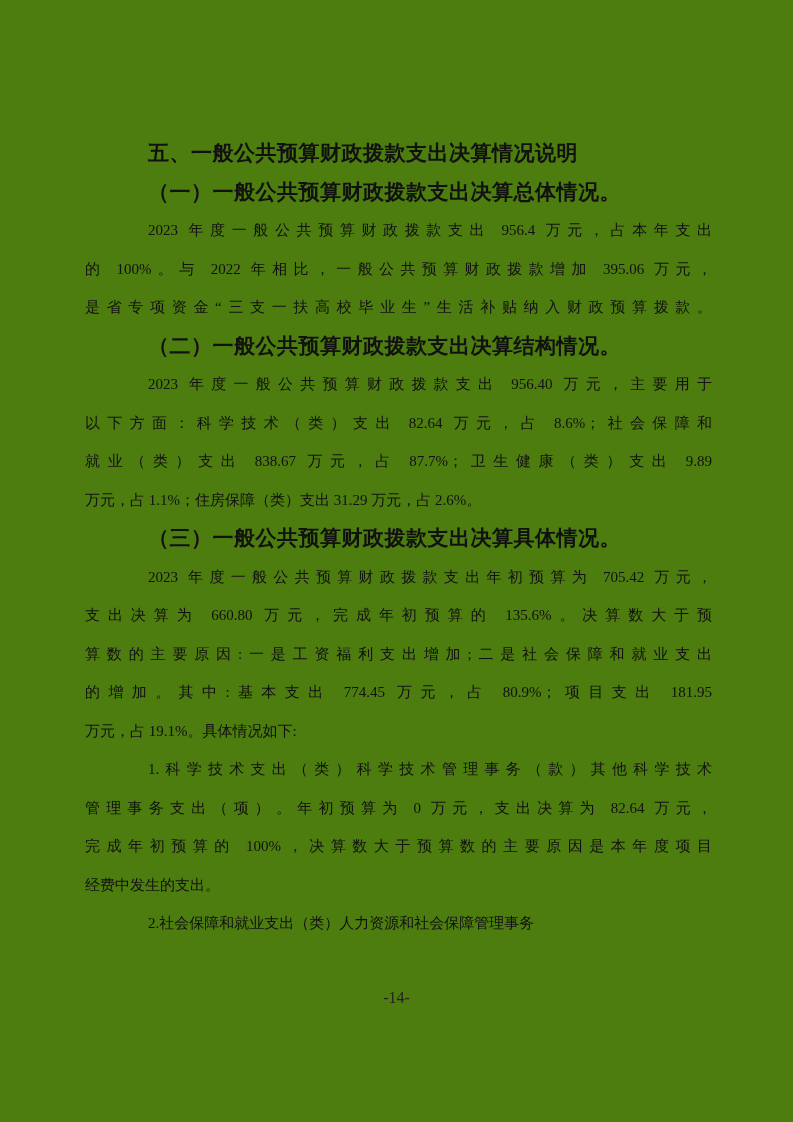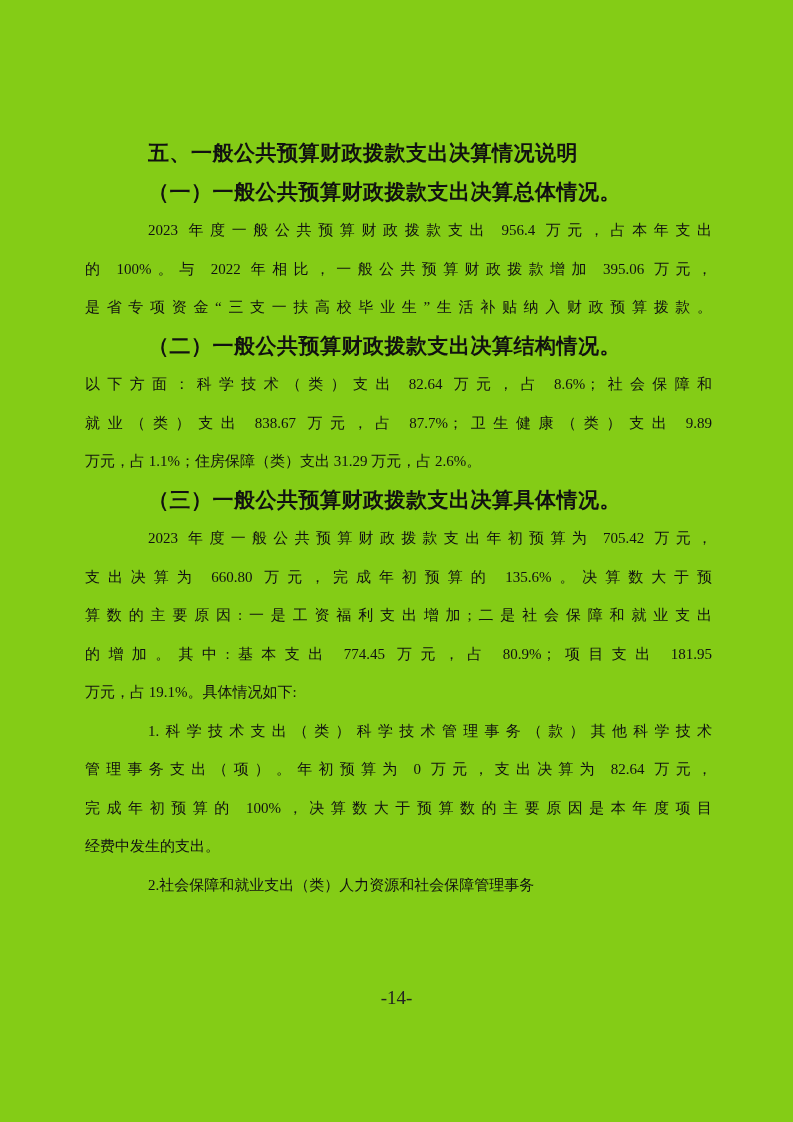--- a/index.html
+++ b/index.html
@@ -1,20 +1,20 @@
 <!DOCTYPE html>
 <html><head>
 <meta charset="utf-8">
 <style>
   html, body { margin: 0; padding: 0; background: #ffffff; }
   .page {
     position: relative;
     width: 793px;
     height: 1122px;
-    background: #84cc16;
+    background: #4d7c0f;
     overflow: hidden;
     font-family: "Liberation Serif", serif;
     color: #111111;
   }
   .content {
     position: absolute;
     left: 85px;
     top: 134px;
     width: 627px;
   }
@@ -40,21 +40,21 @@
   .b {
     font-weight: 400;
     font-family: "Liberation Sans", sans-serif;
   }
   .footer {
     position: absolute;
     top: 986px;
     left: 0;
     width: 793px;
     text-align: center;
-    font-size: 19px;
+    font-size: 16px;
     line-height: 24px;
     color: #222222;
     font-family: "Liberation Serif", serif;
   }
 </style>
 </head>
 <body>
 
 <div class="page">
   <div class="content">
@@ -62,20 +62,21 @@
     <div class="line hd ind"><span>五、一般公共预算财政拨款支出决算情况说明</span></div>
 
     <div class="line hd ind"><span>（一）一般公共预算财政拨款支出决算总体情况。</span></div>
 
     <div class="line ind jst"><span>2023 年度一般公共预算财政拨款支出 956.4 万元，占本年支出</span></div>
     <div class="line jst"><span>的 100%。与 2022 年相比，一般公共预算财政拨款增加 395.06 万元，</span></div>
     <div class="line jst"><span>是省专项资金“三支一扶高校毕业生”生活补贴纳入财政预算拨款。</span></div>
 
     <div class="line hd ind"><span>（二）一般公共预算财政拨款支出决算结构情况。</span></div>
 
+    <div class="line ind jst"><span>2023 年度一般公共预算财政拨款支出 956.40 万元，主要用于</span></div>
     <div class="line jst"><span>以下方面：</span><span class="b">科学技术（类）</span><span>支出 82.64 万元，占 8.6%；</span><span class="b">社会保障和</span></div>
     <div class="line jst"><span class="b">就业（类）</span><span>支出 838.67 万元，占 87.7%；</span><span class="b">卫生健康（类）</span><span>支出 9.89</span></div>
     <div class="line"><span>万元，占 1.1%；</span><span class="b">住房保障（类）</span><span>支出 31.29 万元，占 2.6%。</span></div>
 
     <div class="line hd ind"><span>（三）一般公共预算财政拨款支出决算具体情况。</span></div>
 
     <div class="line ind jst"><span>2023 年度一般公共预算财政拨款支出年初预算为 705.42 万元，</span></div>
     <div class="line jst"><span>支出决算为 660.80 万元，完成年初预算的 135.6%。决算数大于预</span></div>
     <div class="line jst"><span>算数的主要原因:一是工资福利支出增加;二是社会保障和就业支出</span></div>
     <div class="line jst"><span>的增加。其中:基本支出 774.45 万元，占 80.9%；项目支出 181.95</span></div>

